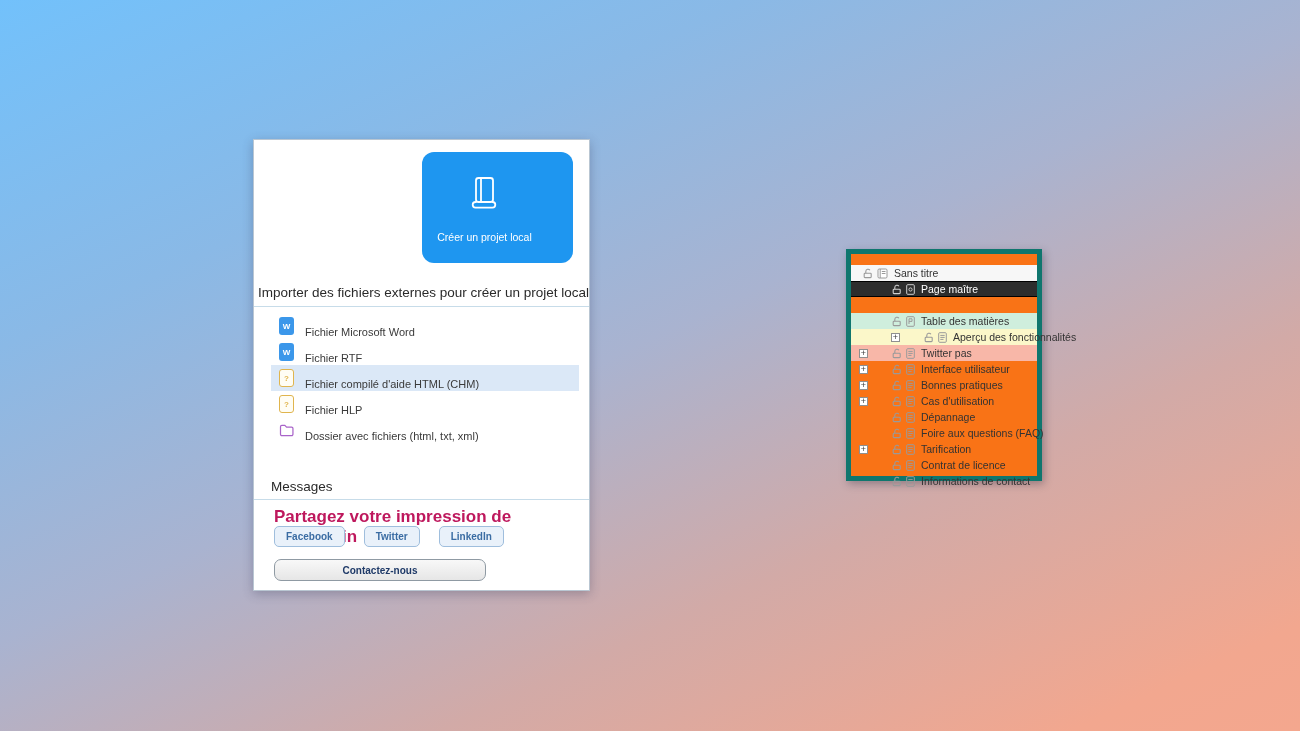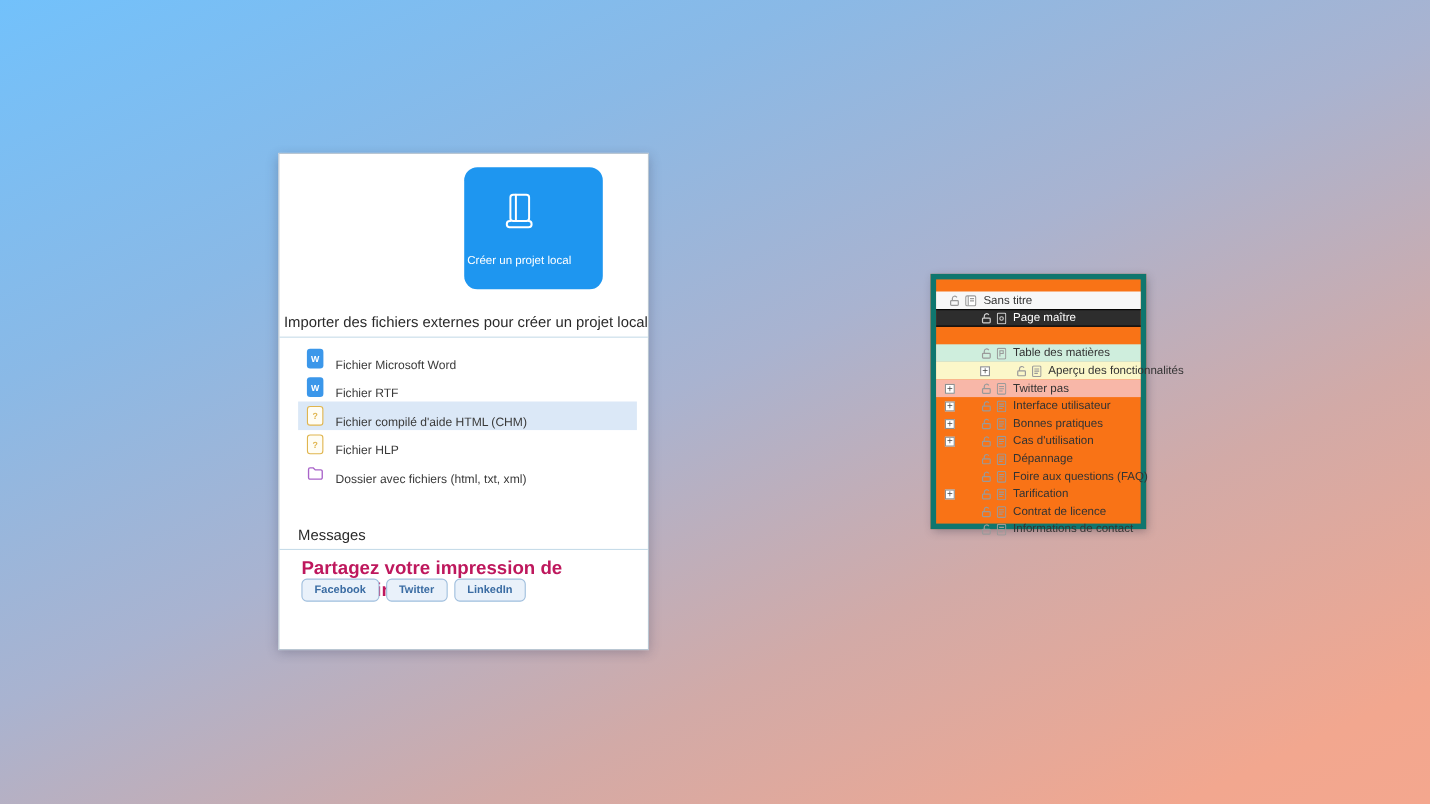--- a/index.html
+++ b/index.html
@@ -8,21 +8,21 @@
     font-family:"Liberation Sans",sans-serif;
     background:linear-gradient(155deg,#72c1fb 0%,#8ab9e6 26%,#a9b3d0 48%,#d2aaa7 70%,#f2a78f 92%,#f4a78e 100%);
   }
   
   .start-win{
     position:absolute;left:253px;top:139px;width:337px;height:452px;
     background:#ffffff;border:1px solid #b9c6d2;box-sizing:border-box;
     box-shadow:0 3px 10px rgba(50,50,80,.30);
   }
   .tile{
-    position:absolute;left:168px;top:12px;width:126px;height:111px;
+    position:absolute;left:168px;top:12px;width:151px;height:111px;
     background:#1e96f0;border-radius:12px;
     display:flex;flex-direction:column;align-items:center;justify-content:center;
     cursor:pointer;
   }
   .tile-inner{display:flex;flex-direction:column;align-items:center;transform:translateX(-13px);}
   .tile-label{color:#ffffff;font-size:10.5px;margin-top:12px;white-space:nowrap;}
   .import-heading{
     position:absolute;top:145px;left:0;width:100%;
     text-align:right;font-size:13.5px;color:#2a2a2a;
   }
@@ -37,21 +37,21 @@
     display:flex;align-items:center;justify-content:center;
     font-size:8px;font-weight:bold;flex:0 0 auto;
   }
   .ficon.word{background:#3b97ea;color:#ffffff;}
   .ficon.help{border:1.5px solid #e0b54e;color:#e0b54e;background:#fffdf4;}
   .ficon.html{border:1.5px solid #a964c9;color:#a964c9;background:#fdf9ff;font-size:7px;letter-spacing:-1px;}
   .ficon.folder{border:none;background:transparent;}
   .ilabel{margin-left:11px;font-size:11px;color:#3a3a3a;white-space:nowrap;margin-top:12px;}
   .msg-heading{position:absolute;top:339px;left:17px;font-size:13.5px;color:#2a2a2a;}
   .share-prompt{position:absolute;top:367px;left:20px;font-size:17px;font-weight:bold;color:#be185d;}
-  .share-row{position:absolute;top:386px;left:20px;display:flex;gap:6px;}
+  .share-row{position:absolute;top:386px;left:20px;display:flex;gap:19px;}
   .share-btn{
     background:#e9f1fa;border:1px solid #9fbedd;border-radius:5px;
     padding:4px 11px;font-size:10px;font-weight:bold;color:#3a6ca3;
     font-family:"Liberation Sans",sans-serif;cursor:pointer;white-space:nowrap;
   }
   .contact-btn{
     position:absolute;top:419px;left:20px;width:212px;height:22px;
     background:linear-gradient(#f8f8f8,#e6e6e6);border:1px solid #8f9aa3;border-radius:7px;
     font-size:10px;font-weight:bold;color:#1f3a68;font-family:"Liberation Sans",sans-serif;
     cursor:pointer;
@@ -138,20 +138,21 @@
   <div class="divider div2"></div>
 
   <div class="share-prompt">Partagez votre impression de Dr.Explain</div>
 
   <div class="share-row">
     <button class="share-btn">Facebook</button>
     <button class="share-btn">Twitter</button>
     <button class="share-btn">LinkedIn</button>
   </div>
 
+  <button class="contact-btn">Contactez-nous</button>
 </div>
 
 <div class="tree-win">
 
   <div class="trow root">
     <span class="ticon lock">
       <svg width="11" height="11" viewBox="0 0 11 11" fill="none" stroke-width="1.1">
         <rect x="1.2" y="5.2" width="7" height="4.4" rx="0.8" fill="none"></rect>
         <path d="M2.8 5.2 V3.4 a2.2 2.2 0 0 1 4.1 -1.1" fill="none"></path>
       </svg>

